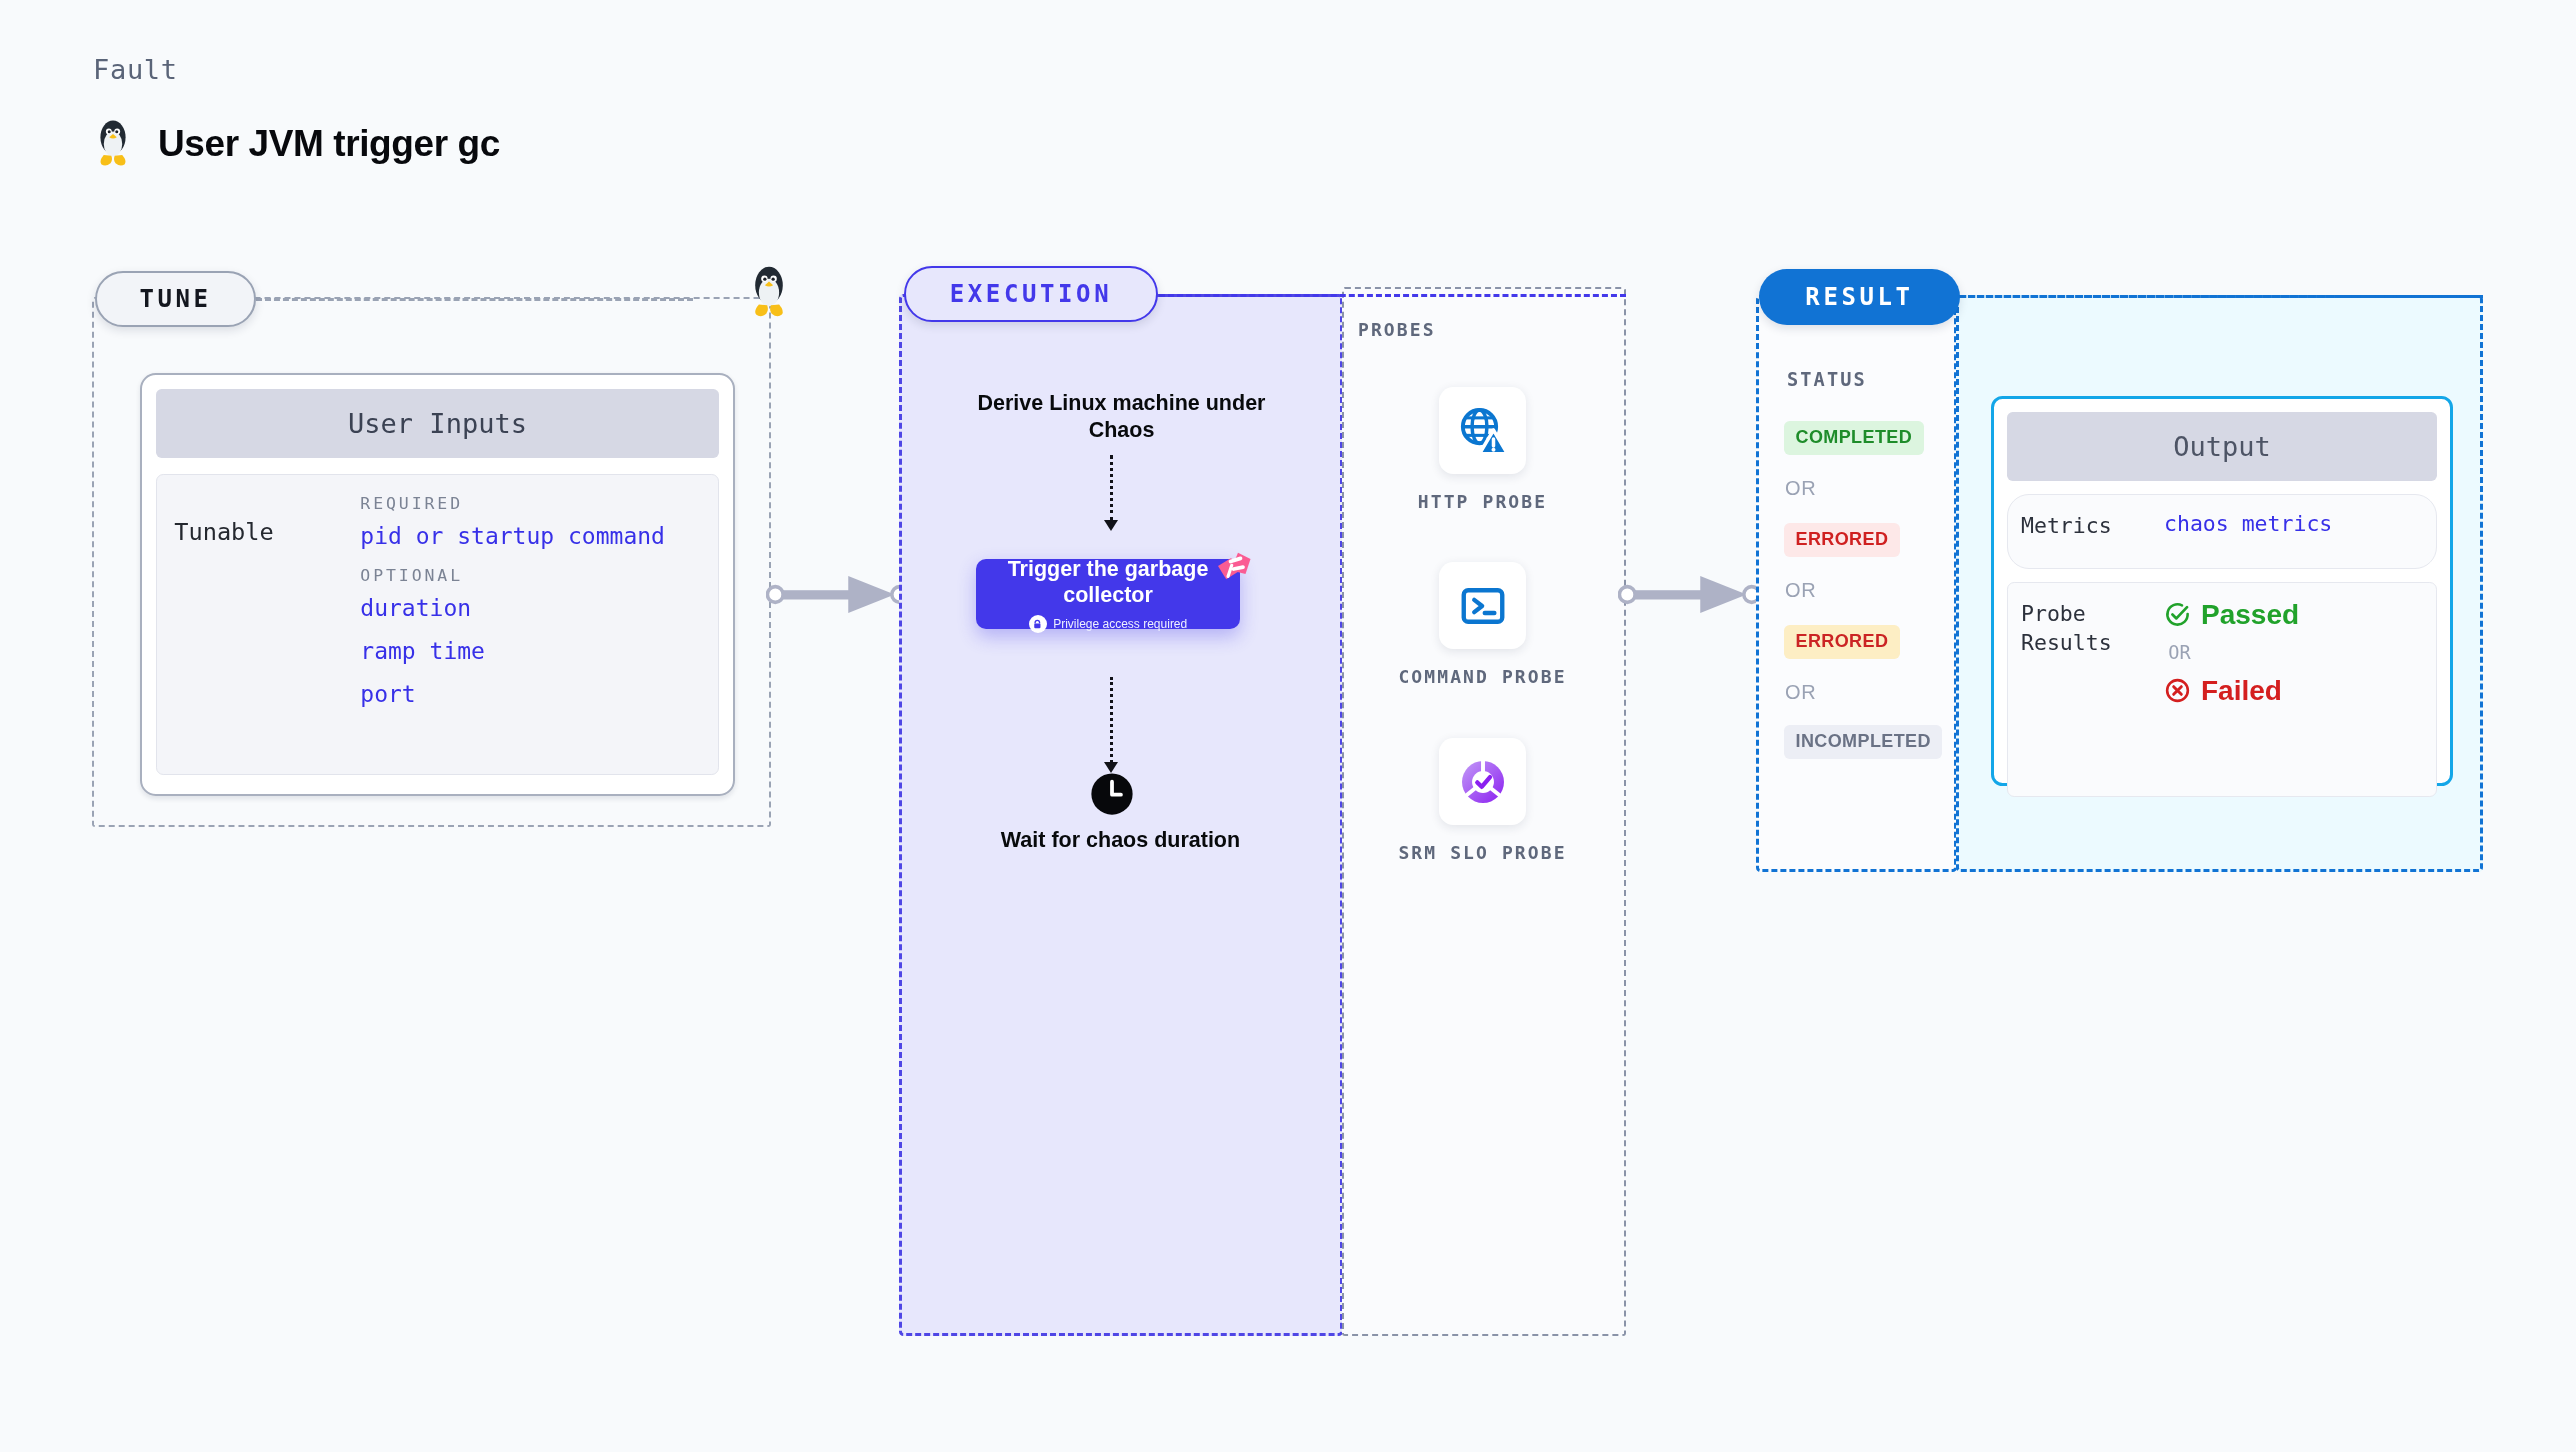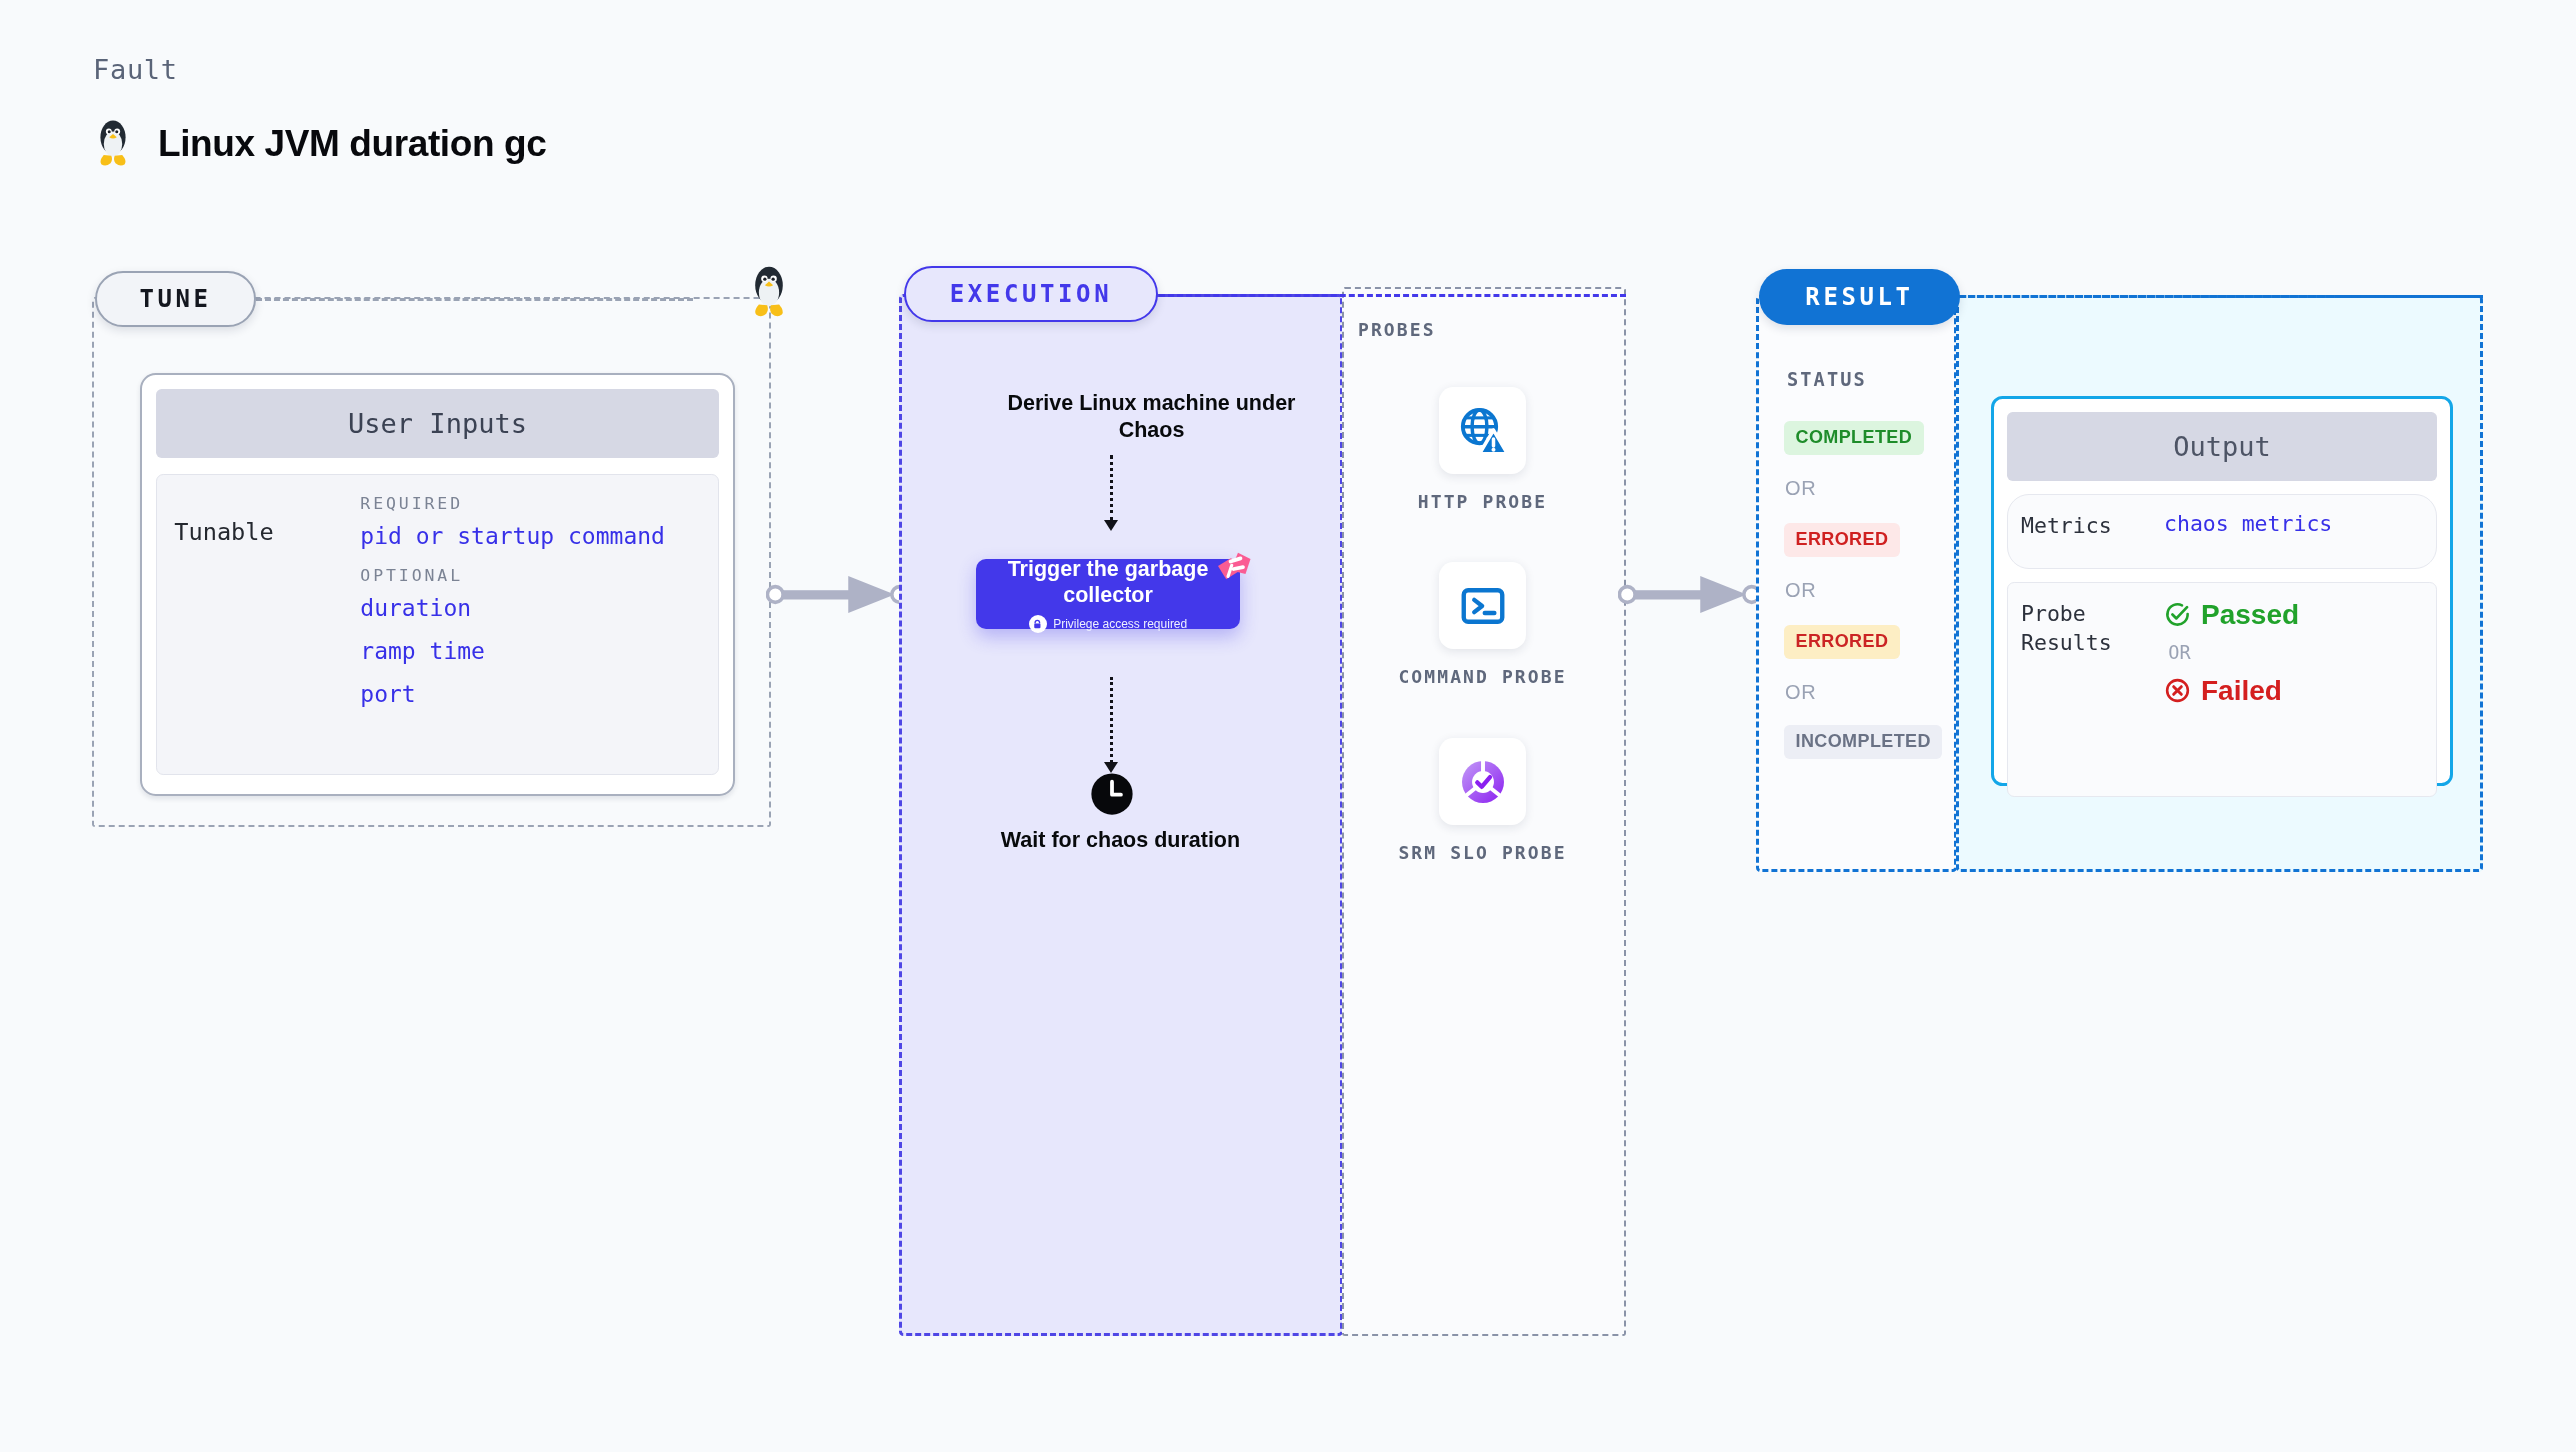--- a/index.html
+++ b/index.html
@@ -184,21 +184,21 @@
   }
 
   
   .exec-step-text {
     position: absolute;
     text-align: center;
     font-weight: bold;
     color: #080a0c;
     line-height: 1.25;
   }
-  .exec-derive { left: 983px; top: 390px; width: 337px; font-size: 21.5px; }
+  .exec-derive { left: 953px; top: 390px; width: 337px; font-size: 21.5px; }
   .exec-wait   { left: 981px; top: 827px; width: 279px; font-size: 21.5px; }
 
   .dotted-arrow {
     position: absolute;
     width: 0;
     border-left: 3.6px dotted #111218;
   }
   .dotted-arrow::after {
     content: "";
     position: absolute;
@@ -412,21 +412,21 @@
       <ellipse cx="50" cy="46" rx="30" ry="40" fill="#222a33"></ellipse>
       <ellipse cx="50" cy="62" rx="22" ry="30" fill="#eef2f4"></ellipse>
       <circle cx="40" cy="32" r="7" fill="#fff"></circle>
         <circle cx="60" cy="32" r="7" fill="#fff"></circle>
       <circle cx="41" cy="33" r="3.6" fill="#1b1f26"></circle>
         <circle cx="59" cy="33" r="3.6" fill="#1b1f26"></circle>
       <path d="M50 38 L41 46 Q50 52 59 46 Z" fill="#f8bf18"></path>
       <path d="M28 88 q-12 14 -6 22 q10 8 22 -2 q6 -8 2 -18 z" fill="#f8bf18"></path>
       <path d="M72 88 q12 14 6 22 q-10 8 -22 -2 q-6 -8 -2 -18 z" fill="#f8bf18"></path>
     </svg>
-    <div class="title-text">Linux JVM duration gc</div>
+    <div class="title-text">User JVM trigger gc</div>
   </div>
 
   <div class="dashed-panel panel-tune"></div>
   <div class="pill-dash tune"></div>
   <div class="stage-pill pill-tune">TUNE</div>
 
   <svg class="penguin-on-line" viewBox="0 0 100 124">
     <ellipse cx="50" cy="46" rx="30" ry="40" fill="#222a33"></ellipse>
     <ellipse cx="50" cy="62" rx="22" ry="30" fill="#eef2f4"></ellipse>
     <circle cx="40" cy="32" r="7" fill="#fff"></circle>

